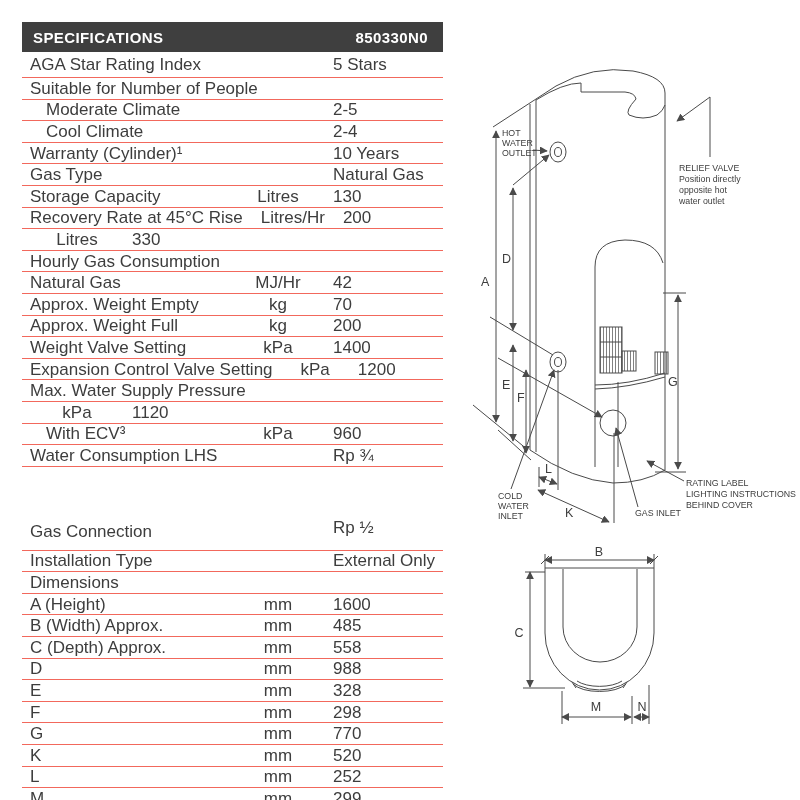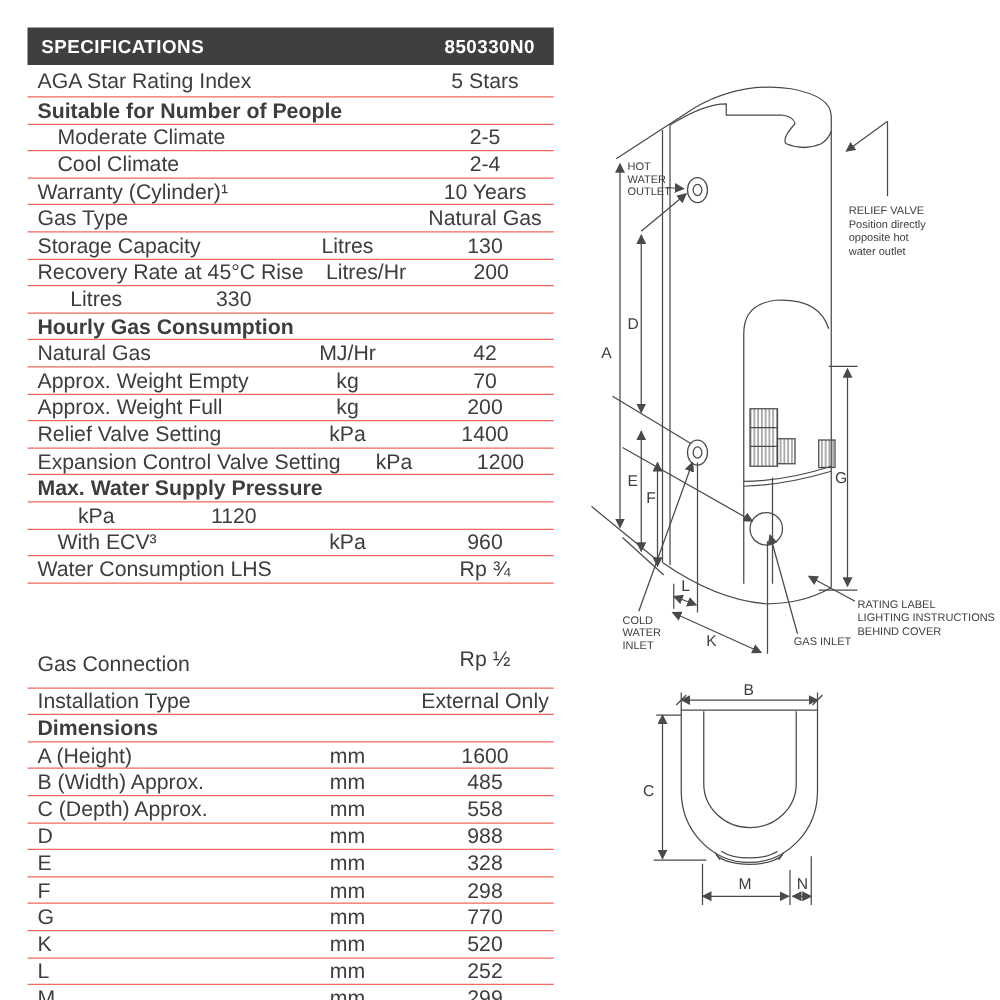--- a/index.html
+++ b/index.html
@@ -14,26 +14,26 @@
     height:30px;background:#3f3f3f;color:#ffffff;
     display:flex;align-items:center;justify-content:space-between;
     padding:0 15px 0 11px;box-sizing:border-box;
     font-size:15px;font-weight:bold;letter-spacing:.4px;
   }
   .row{
     display:flex;align-items:center;height:21.6px;box-sizing:border-box;
     border-bottom:1.5px solid #f2685c;font-size:17px;line-height:1;
   }
   .row:first-child{height:26px;}
-  .row.section{font-weight:bold;}
+  .row.section{font-weight:normal;}
   .row.tall{height:37px;margin-top:47px;}
   .lbl{flex:1;padding-left:8px;white-space:nowrap;}
   .row.indent .lbl{padding-left:24px;}
   .unit{width:110px;text-align:center;}
-  .val{width:110px;text-align:center;}
+  .val{width:110px;text-align:left;}
   .row.tall .val{align-self:flex-start;padding-top:5px;}
   
   .diagram{position:absolute;left:460px;top:55px;margin-left:13px;}
   .diagram svg{display:block;}
   .dialine{stroke:#4a4a4a;stroke-width:1;fill:none;}
   .dimline{stroke:#4a4a4a;stroke-width:1;fill:none;}
   text.small{font-size:8.8px;fill:#3d3d3d;font-family:"Liberation Sans",sans-serif;}
   text.dimletter{font-size:12.5px;fill:#3d3d3d;font-family:"Liberation Sans",sans-serif;}
 </style>
 </head>
@@ -99,21 +99,21 @@
         <span class="lbl">Approx. Weight Empty</span>
         <span class="unit">kg</span>
         <span class="val">70</span>
       </div>
       <div class="row">
         <span class="lbl">Approx. Weight Full</span>
         <span class="unit">kg</span>
         <span class="val">200</span>
       </div>
       <div class="row">
-        <span class="lbl">Relief Valve Setting</span>
+        <span class="lbl">Weight Valve Setting</span>
         <span class="unit">kPa</span>
         <span class="val">1400</span>
       </div>
       <div class="row">
         <span class="lbl">Expansion Control Valve Setting</span>
         <span class="unit">kPa</span>
         <span class="val">1200</span>
       </div>
       <div class="row section">
         <span class="lbl">Max. Water Supply Pressure</span>

